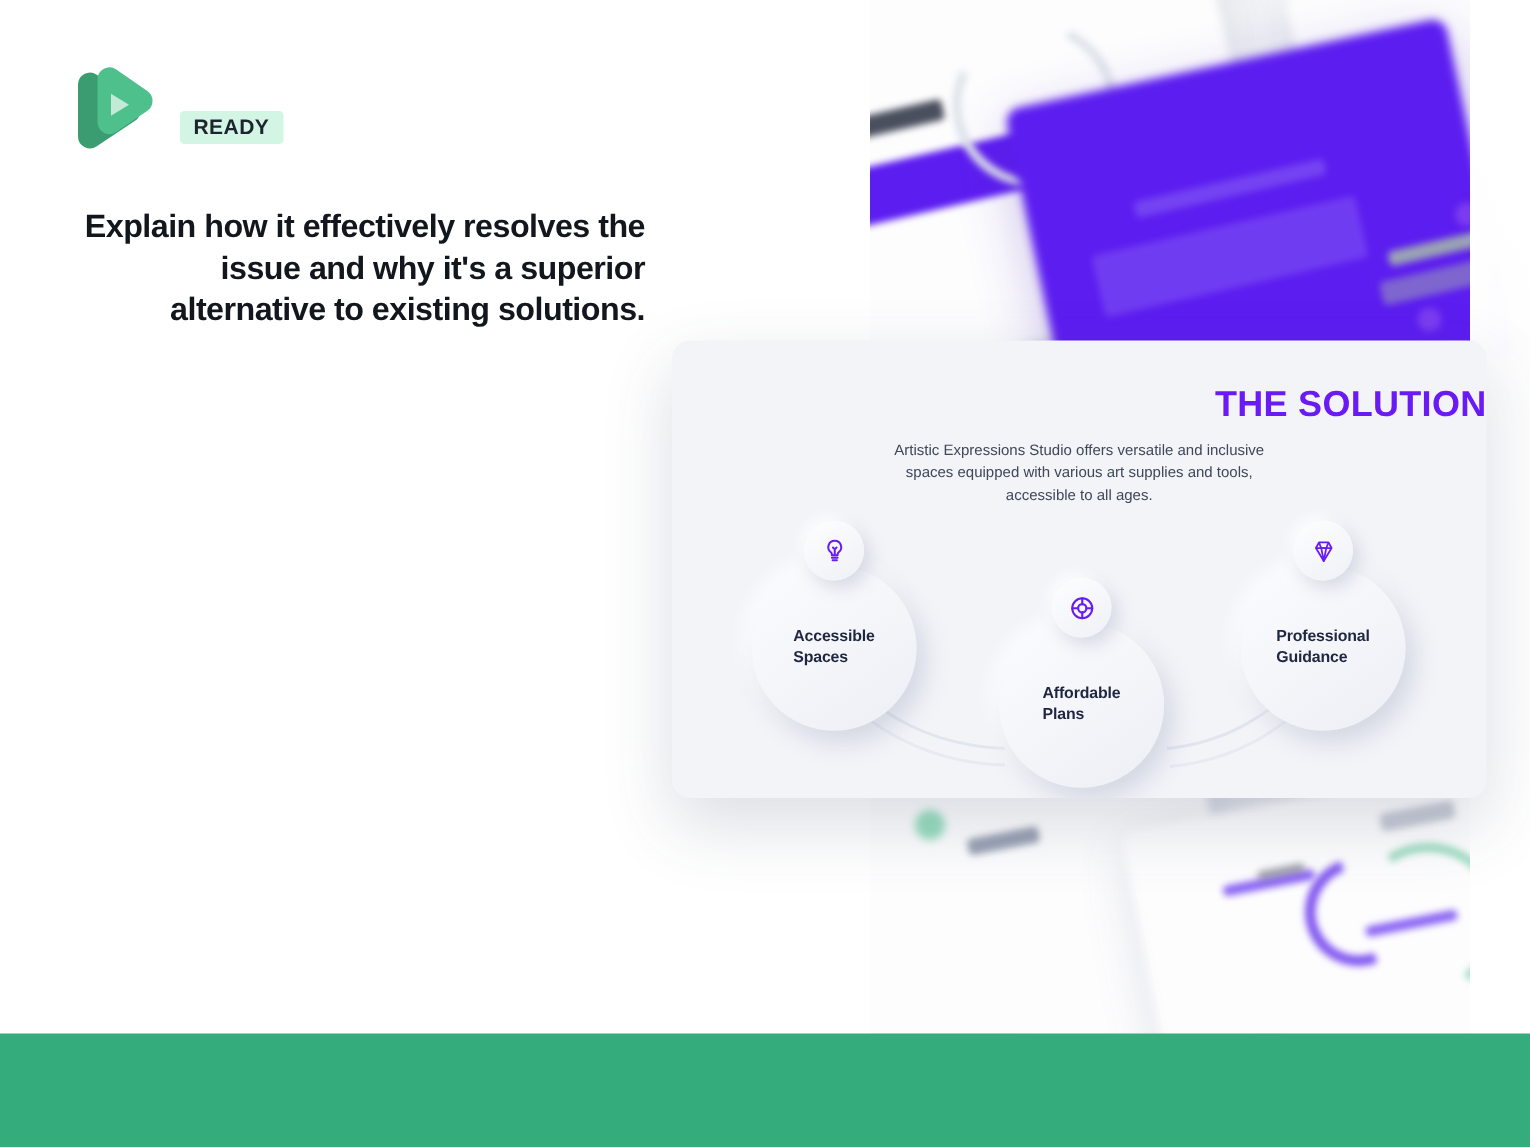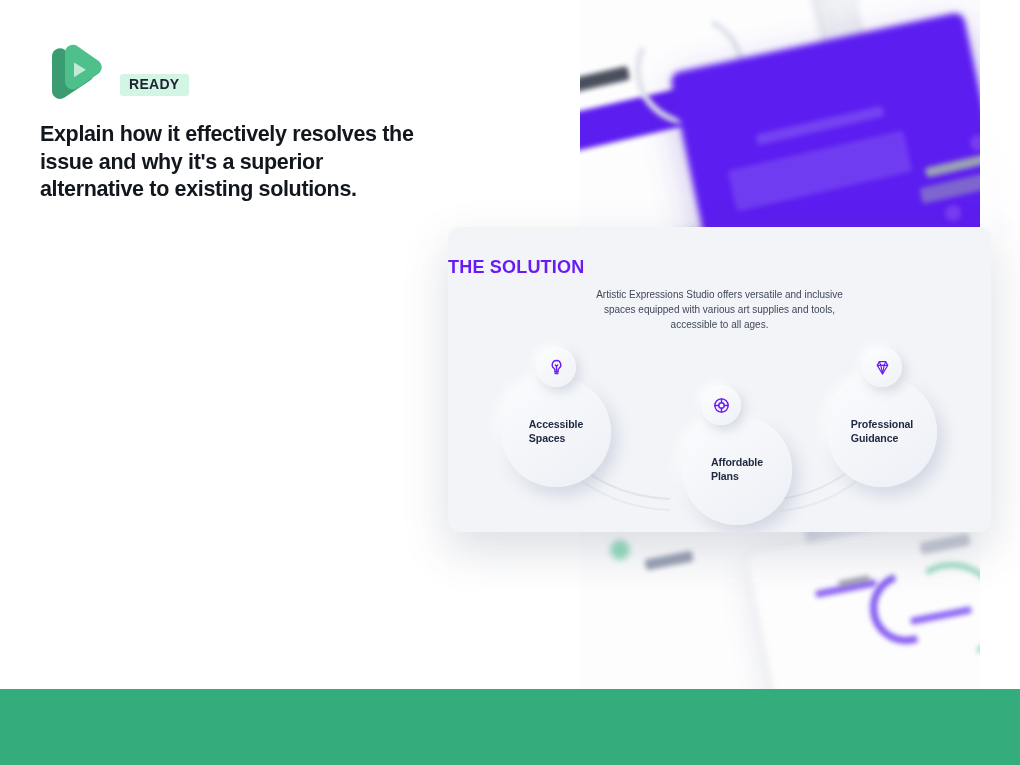--- a/index.html
+++ b/index.html
@@ -171,38 +171,38 @@
 
   .body-copy {
     margin-top: 38px;
     font-size: 21.5px;
     font-weight: 700;
     color: #12161d;
     line-height: 1.28;
     letter-spacing: -0.35px;
     max-width: 392px;
   }
-  .body-copy.second { margin-top: 15px; }
+  .body-copy.second { margin-top: 32px; text-align: right; }
 
   
   .preview-card {
     position: absolute;
     left: 448px; top: 227px;
     width: 543px; height: 305px;
     background: #f2f4f8;
     border-radius: 12px;
     box-shadow: 0 18px 46px rgba(60,70,100,0.18);
     overflow: hidden;
     z-index: 10;
   }
 
   .card-title {
     margin-top: 31px;
-    text-align: left;
-    font-size: 18px;
+    text-align: right;
+    font-size: 24px;
     font-weight: 700;
     color: #6a1bf5;
     letter-spacing: 0.2px;
     line-height: 1;
   }
   .card-desc {
     margin: 11px auto 0 auto;
     width: 268px;
     text-align: center;
     font-size: 10px;
@@ -247,21 +247,21 @@
     display: flex;
     align-items: center;
     justify-content: center;
     z-index: 3;
   }
 
   
   .node1 .node-circle { left: 0; top: 30px; width: 110px; height: 110px; }
   .node1 .node-icon-bubble { left: 35px; top: 0px; }
   
-  .node2 .node-circle { left: 16px; top: 68px; width: 110px; height: 110px; }
+  .node2 .node-circle { left: 0; top: 68px; width: 110px; height: 110px; }
   .node2 .node-icon-bubble { left: 35px; top: 38px; }
   
   .node3 .node-circle { left: 0; top: 30px; width: 110px; height: 110px; }
   .node3 .node-icon-bubble { left: 35px; top: 0px; }
 
   .node1 { left: 500px; top: 0; }
   .node2 { left: 665px; top: 0; }
   .node3 { left: 826px; top: 0; }
 
   

